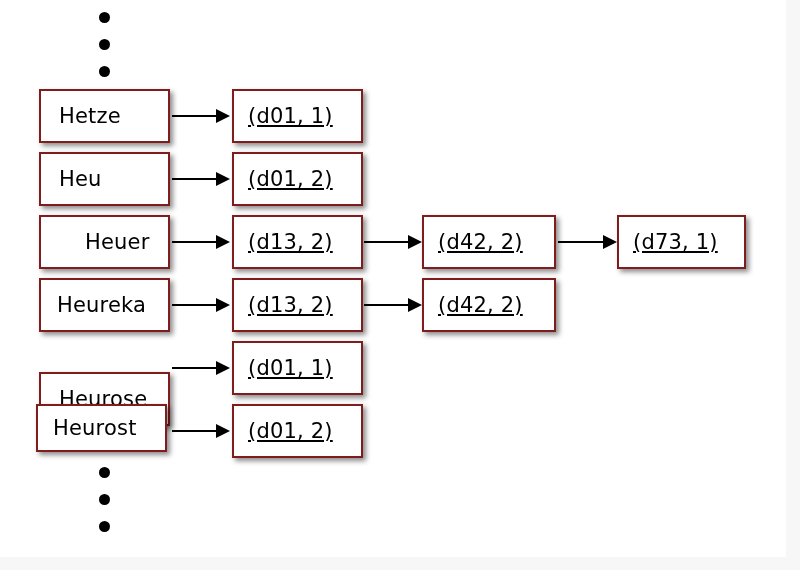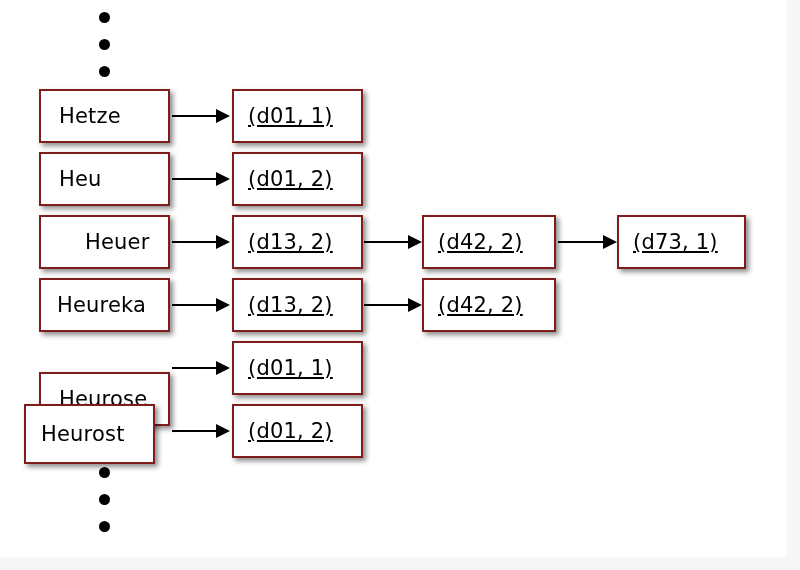--- a/index.html
+++ b/index.html
@@ -156,21 +156,21 @@
     <span>Heurose</span>
   </div>
   <div class="arrow" style="left:172px; top:361px; width:58px;">
     <div class="shaft" style="width:44px;"></div>
     <div class="head" style="left:44px;"></div>
   </div>
   <div class="node pair" style="left:232px; top:341px; width:131px; height:54px;">
     <span>(d01, 1)</span>
   </div>
 
-  <div class="node word" style="left:24px; top:404px; width:131px; height:60px;padding-left:15px;">
+  <div class="node word" style="left:36px; top:404px; width:131px; height:48px;padding-left:15px;">
     <span>Heurost</span>
   </div>
   <div class="arrow" style="left:172px; top:424px; width:58px;">
     <div class="shaft" style="width:44px;"></div>
     <div class="head" style="left:44px;"></div>
   </div>
   <div class="node pair" style="left:232px; top:404px; width:131px; height:54px;">
     <span>(d01, 2)</span>
   </div>
 

